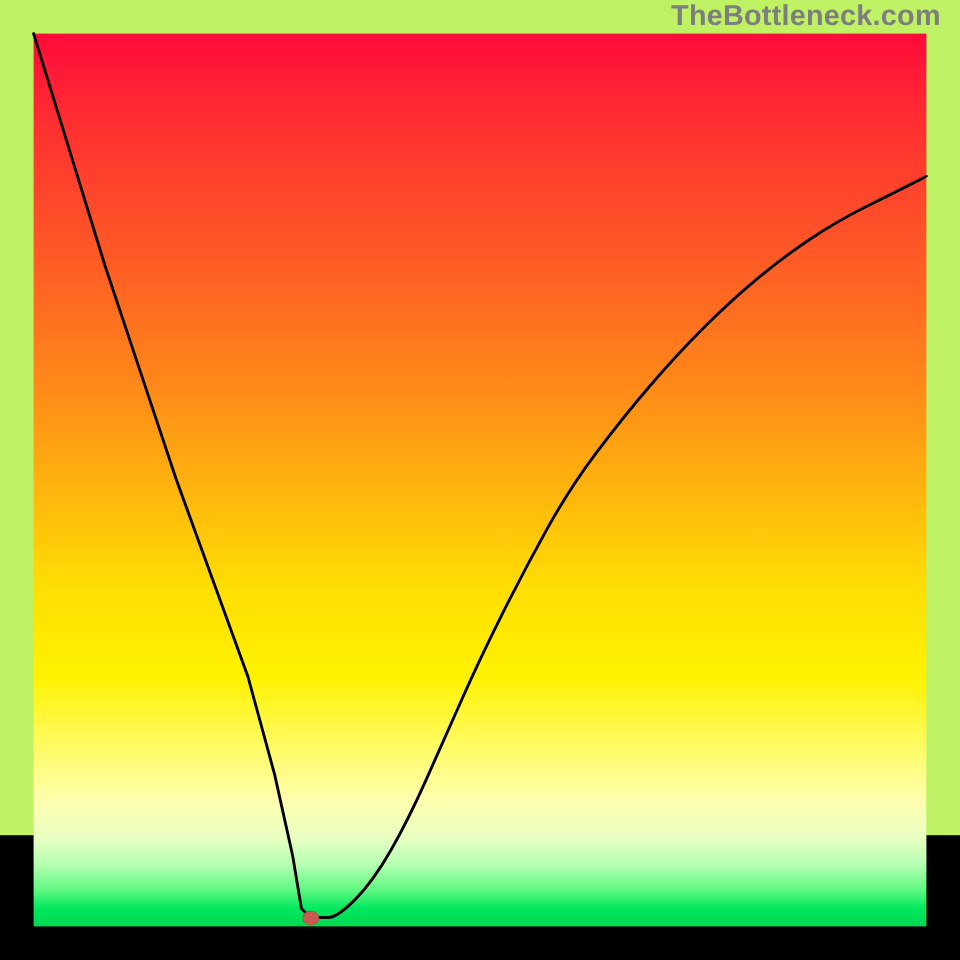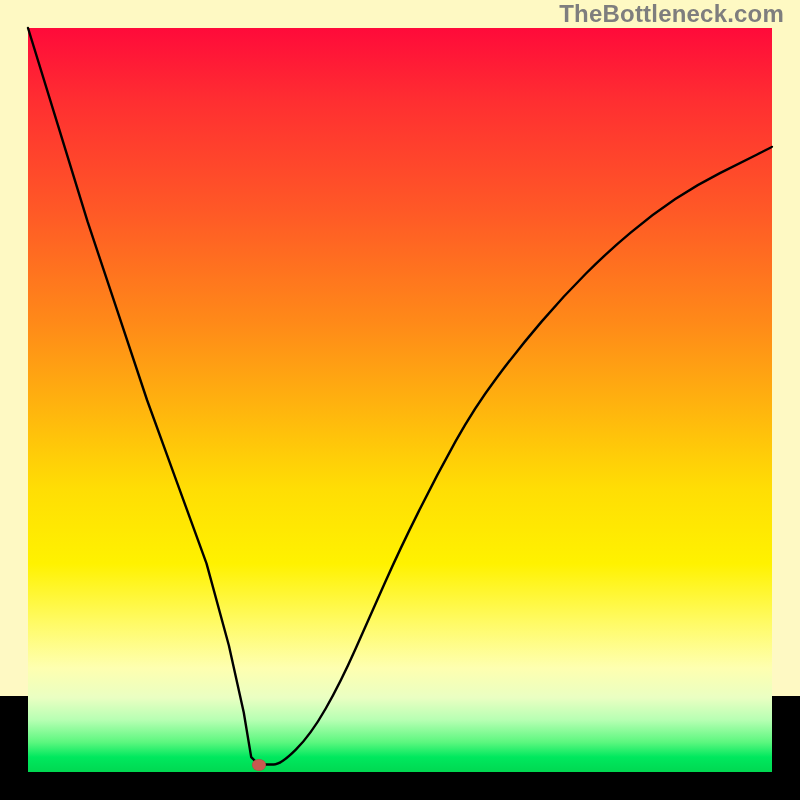--- a/index.html
+++ b/index.html
@@ -8,21 +8,21 @@
     width: 800px;
     height: 800px;
     background: #000;
     font-family: Arial, Helvetica, sans-serif;
     overflow: hidden;
   }
   .frame {
     position: relative;
     width: 800px;
     height: 696px;
-    background: #fef9c3;
+    background: #bef264;
     text-align: center;
   }
   .watermark {
     position: absolute;
     top: 0;
     right: 16px;
     color: #7e7e7e;
     font-size: 24px;
     font-weight: 600;
     letter-spacing: 0.2px;

